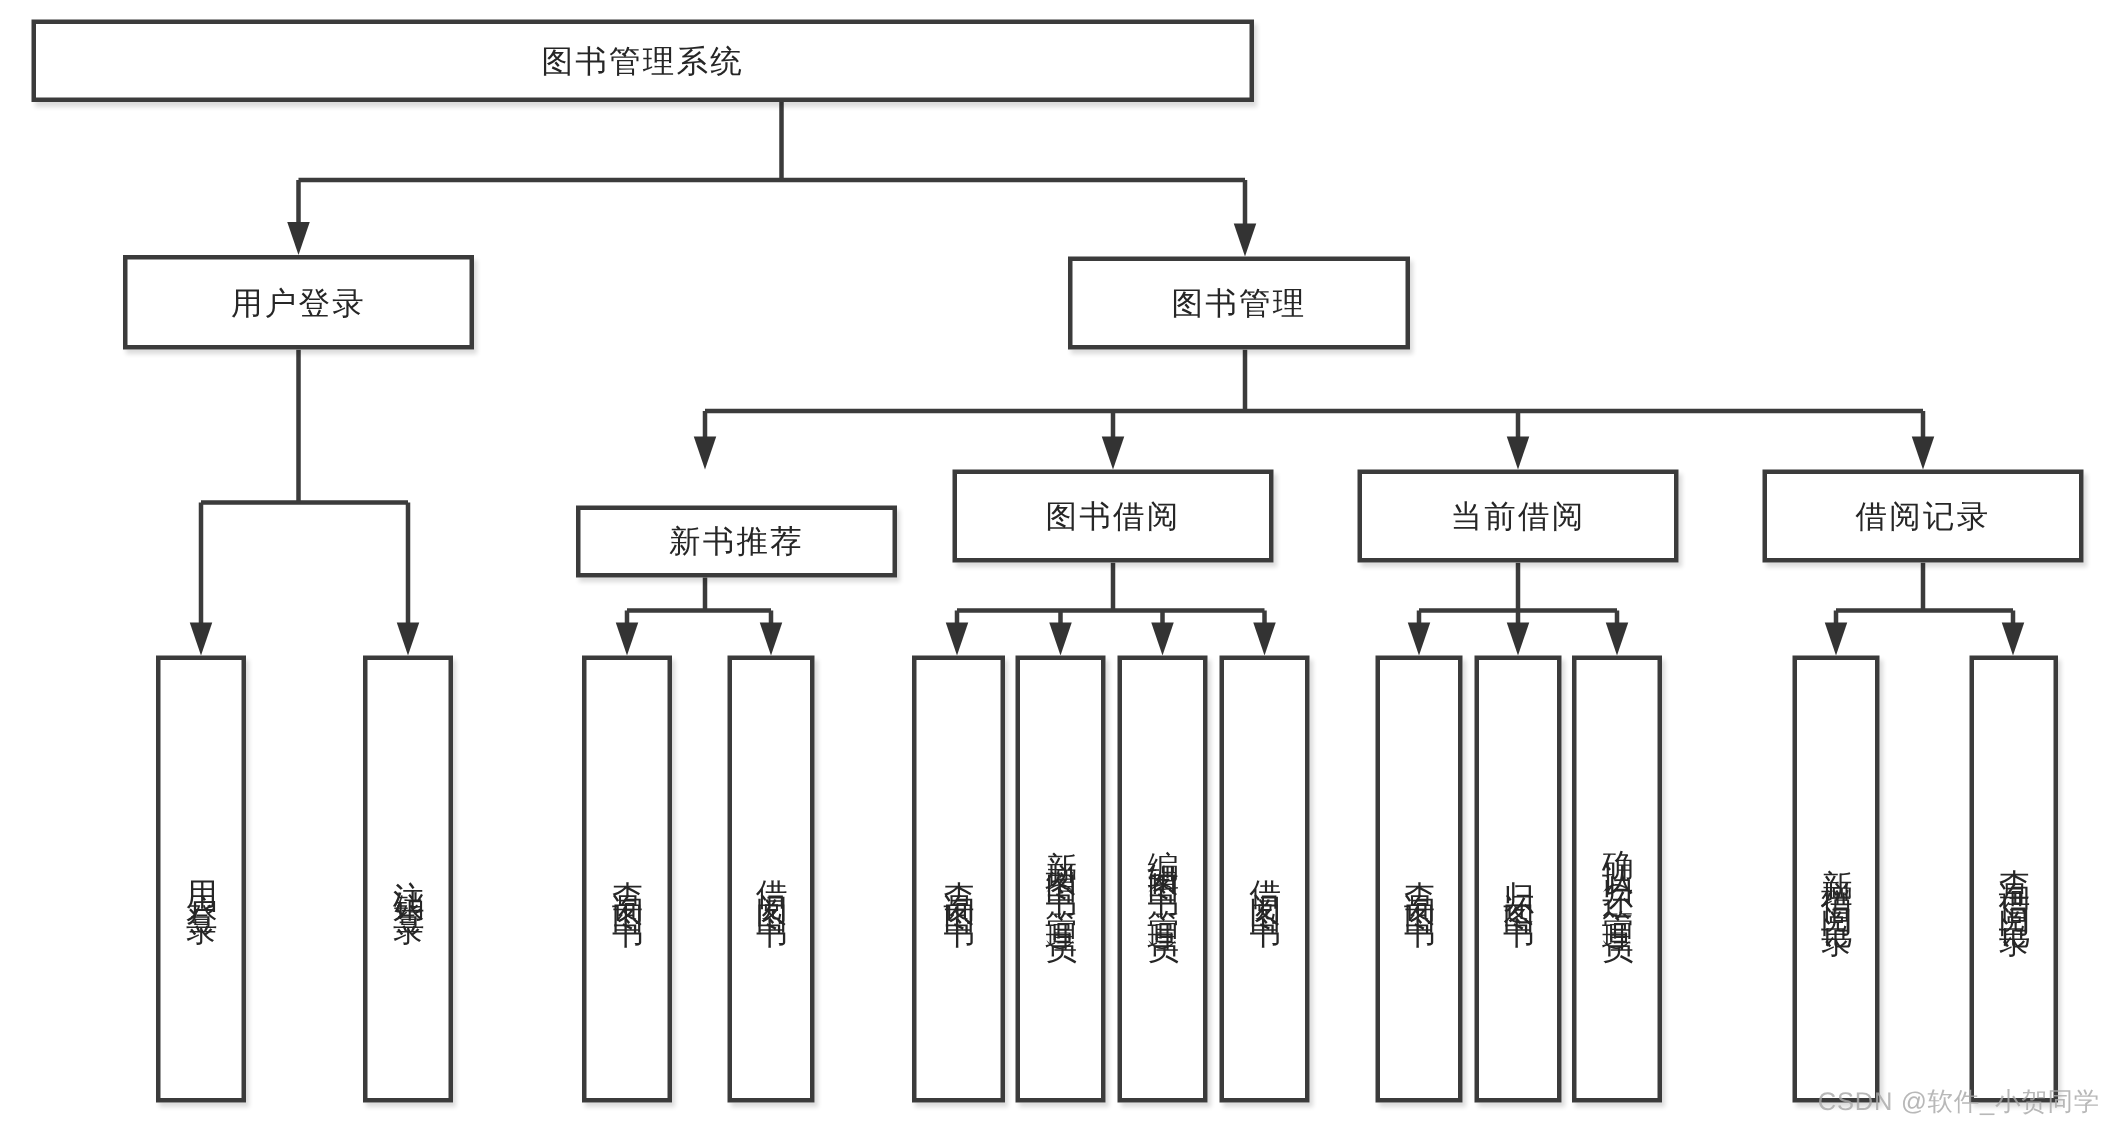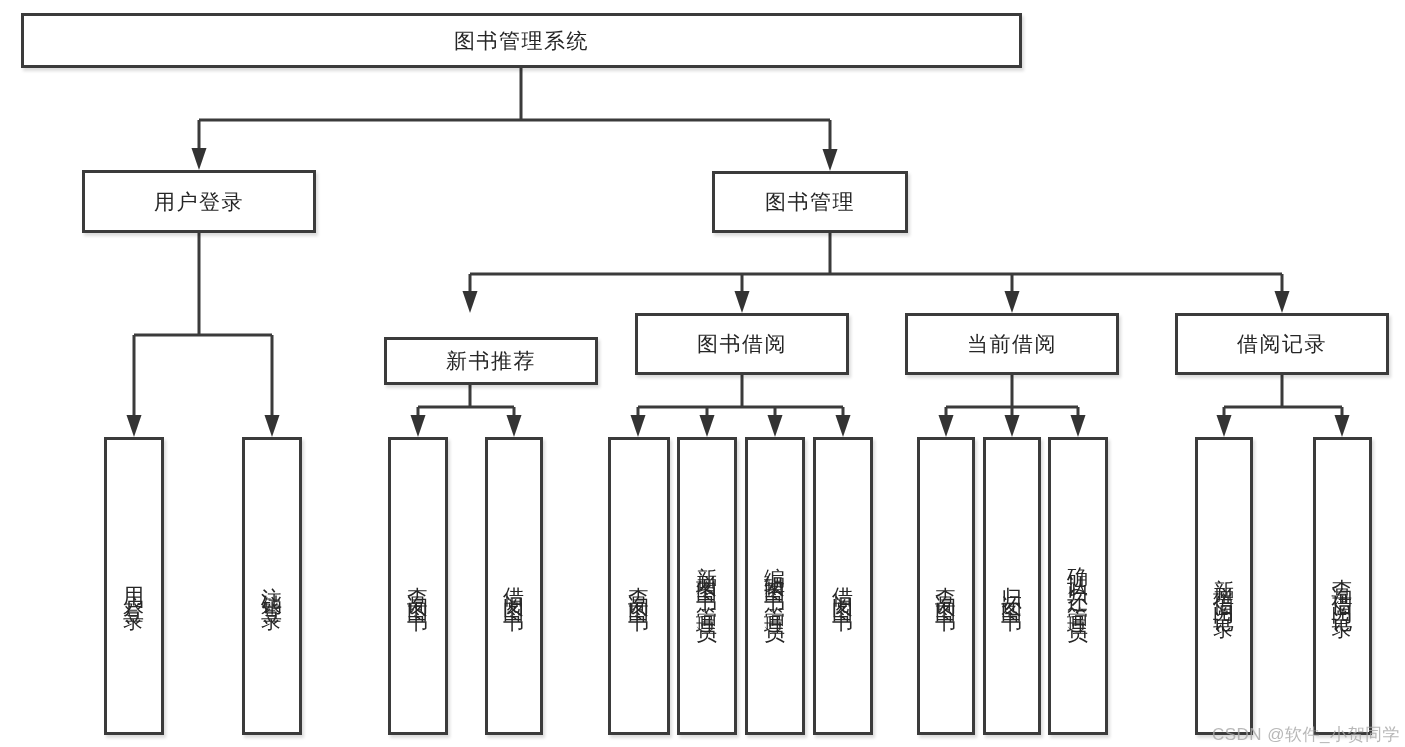--- a/index.html
+++ b/index.html
@@ -108,28 +108,28 @@
       <polygon points="1078,437 1070.5,415 1085.5,415"></polygon>
     </g>
 
     <g>
       <path d="M1282,375 V407 M1224,407 H1342 M1224,407 V418 M1342,407 V418"></path>
       <polygon points="1224,437 1216.5,415 1231.5,415"></polygon>
       <polygon points="1342,437 1334.5,415 1349.5,415"></polygon>
     </g>
   </svg>
 
-  <div class="hbox" style="left:21px; top:13px; width:1001px; height:55px;">
+  <div class="hbox" style="left:21px; top:13px; width:815px; height:55px;">
     <span>图书管理系统</span>
   </div>
 
   <div class="hbox" style="left:82px; top:170px; width:234px; height:63px;">
     <span>用户登录</span>
   </div>
-  <div class="hbox" style="left:712px; top:171px; width:196px; height:62px;">
+  <div class="hbox" style="left:712px; top:171px; width:228px; height:62px;">
     <span>图书管理</span>
   </div>
 
   <div class="hbox" style="left:384px; top:313px; width:214px; height:48px;margin-top:24px;">
     <span>新书推荐</span>
   </div>
   <div class="hbox" style="left:905px; top:313px; width:214px; height:62px;">
     <span>当前借阅</span>
   </div>
   <div class="hbox" style="left:635px; top:313px; width:214px; height:62px;">

